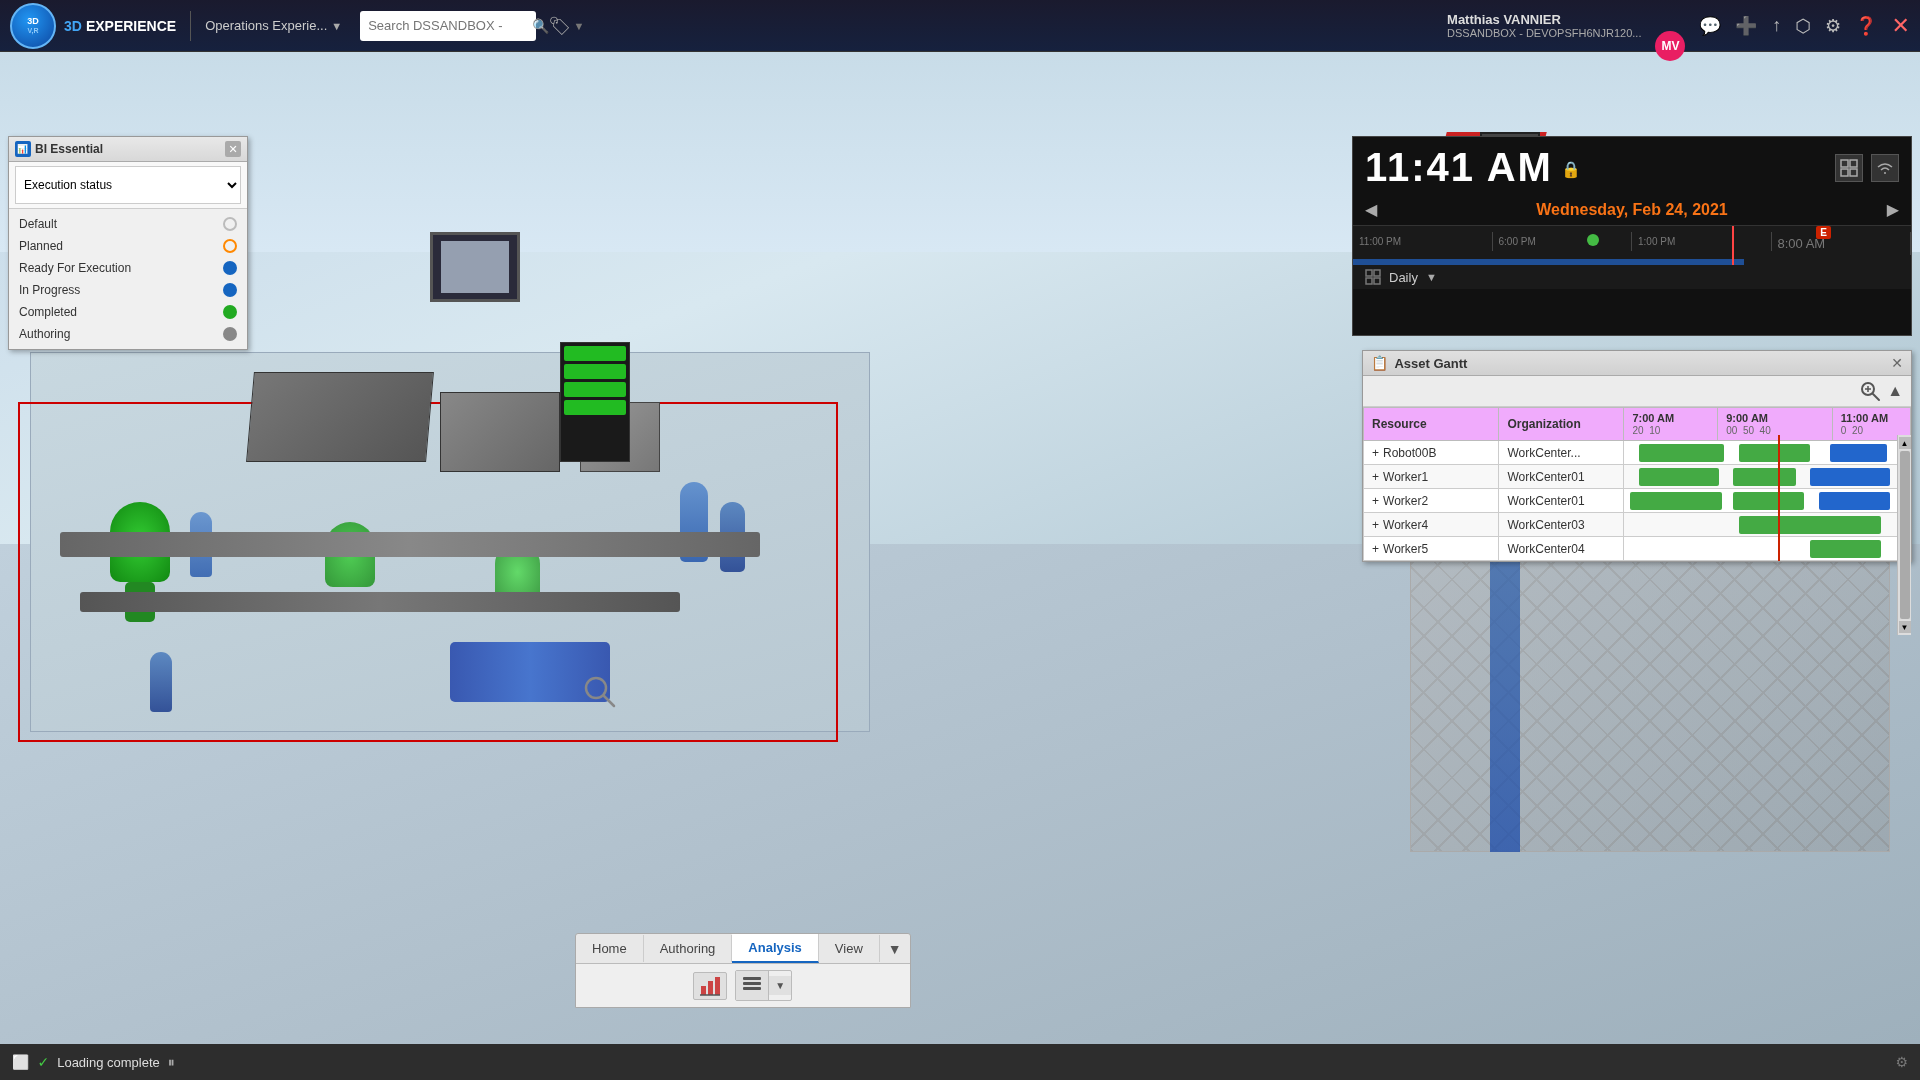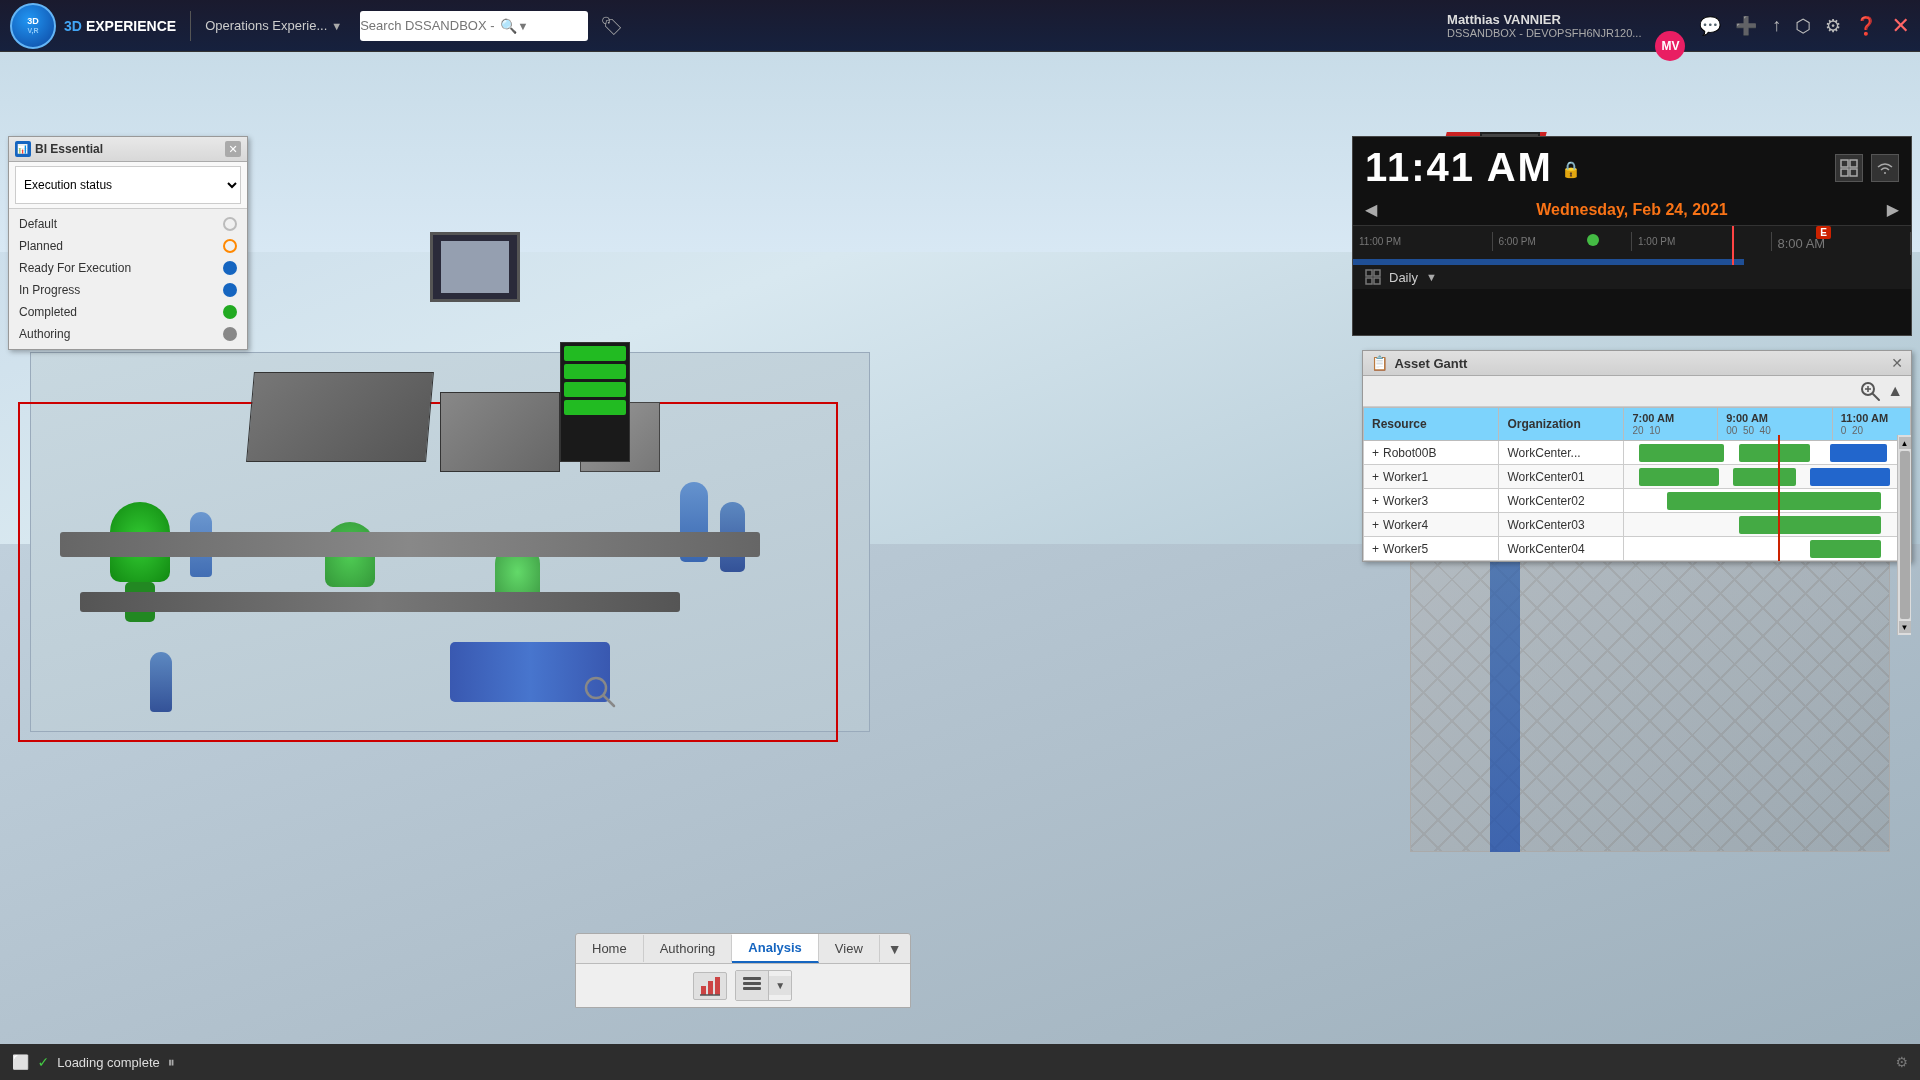--- a/index.html
+++ b/index.html
@@ -20,22 +20,22 @@
     #topbar .app-name span.white { color: #ffffff; }
     .divider-v { width: 1px; height: 30px; background: #555; margin: 0 6px; }
     #topbar .experience-name {
       color: #ccc; font-size: 13px; display: flex; align-items: center; gap: 4px;
     }
     #topbar .experience-name .chevron { color: #aaa; font-size: 11px; }
 
     
     .search-bar {
       margin-left: 10px; display: flex; align-items: center;
-      background: #fff; border-radius: 3px; padding: 0 0;
-      width: 228px; height: 30px; gap: 0;
+      background: #fff; border-radius: 3px; padding: 0 8px;
+      width: 176px; height: 30px; gap: 24px;
     }
     .search-bar input {
       border: none; outline: none; font-size: 13px; color: #555; width: 140px; background: transparent;
     }
     .search-bar .search-icon { color: #777; font-size: 14px; }
     .search-bar .dropdown-arrow { color: #777; font-size: 11px; }
 
     .tag-icon {
       color: #aaa; font-size: 18px; cursor: pointer; margin-left: 4px;
     }
@@ -202,21 +202,21 @@
     .gantt-toolbar {
       display: flex; align-items: center; justify-content: flex-end;
       padding: 4px 8px; background: #ececec; border-bottom: 1px solid #ccc;
     }
     .gantt-toolbar-icon { color: #555; font-size: 16px; margin-left: 6px; cursor: pointer; }
 
     .gantt-table {
       width: 100%; border-collapse: collapse; font-size: 12px;
     }
     .gantt-table th {
-      background: #7dd3fc; border: 1px solid #bbb;
+      background: #f0abfc; border: 1px solid #bbb;
       padding: 4px 8px; text-align: left; font-weight: bold; color: #333;
     }
     .gantt-table td {
       border: 1px solid #ccc; padding: 3px 8px; color: #333; background: white;
     }
     .gantt-table tr:nth-child(even) td { background: #f8f8f8; }
 
     
     .gantt-chart-cell {
       position: relative; padding: 0 !important; height: 24px;
@@ -607,24 +607,26 @@
             <tr>
               <td><span style="cursor:pointer;margin-right:4px;">+</span>Worker1</td>
               <td>WorkCenter01</td>
               <td colspan="3" class="gantt-chart-cell" style="position: relative; padding: 0px; height: 24px;">
                 <div class="gantt-bar green" style="left: 5%; width: 28%;"></div>
                 <div class="gantt-bar green" style="left: 38%; width: 22%;"></div>
                 <div class="gantt-bar blue" style="left: 65%; width: 28%;"></div>
               </td>
             </tr>
             <tr>
-              <td><span style="cursor:pointer;margin-right:4px;">+</span>Worker3</td>
-              <td>WorkCenter02</td>
+              <td><span style="cursor:pointer;margin-right:4px;">+</span>Worker2</td>
+              <td>WorkCenter01</td>
               <td colspan="3" class="gantt-chart-cell" style="position: relative; padding: 0px; height: 24px;">
-                <div class="gantt-bar green" style="left: 15%; width: 75%;"></div>
+                <div class="gantt-bar green" style="left: 2%; width: 32%;"></div>
+                <div class="gantt-bar green" style="left: 38%; width: 25%;"></div>
+                <div class="gantt-bar blue" style="left: 68%; width: 25%;"></div>
               </td>
             </tr>
             <tr>
               <td><span style="cursor:pointer;margin-right:4px;">+</span>Worker4</td>
               <td>WorkCenter03</td>
               <td colspan="3" class="gantt-chart-cell" style="position: relative; padding: 0px; height: 24px;">
                 <div class="gantt-bar green" style="left: 40%; width: 50%;"></div>
               </td>
             </tr>
             <tr>

